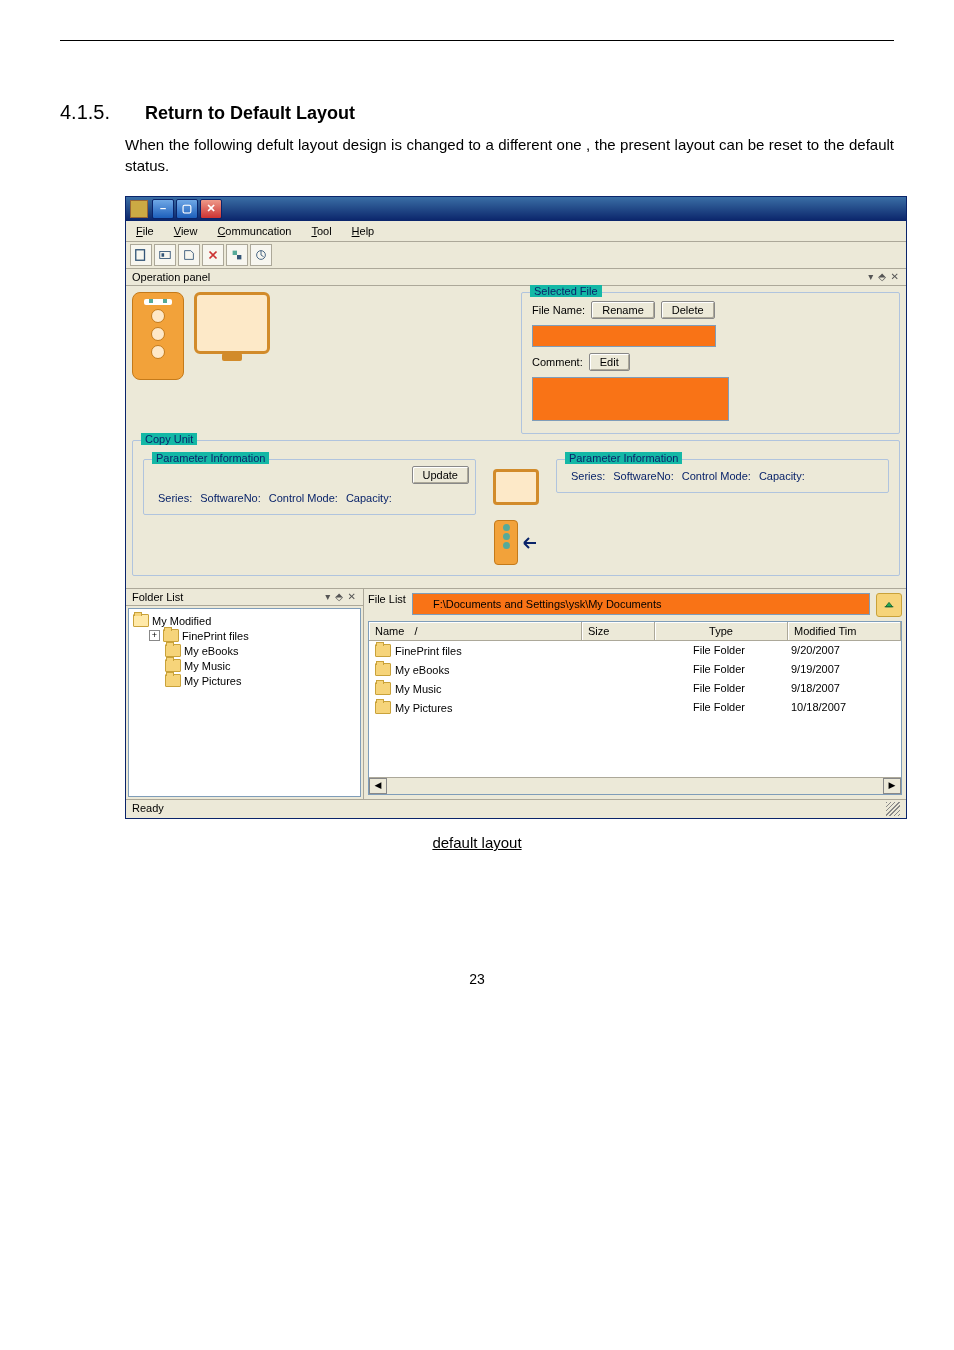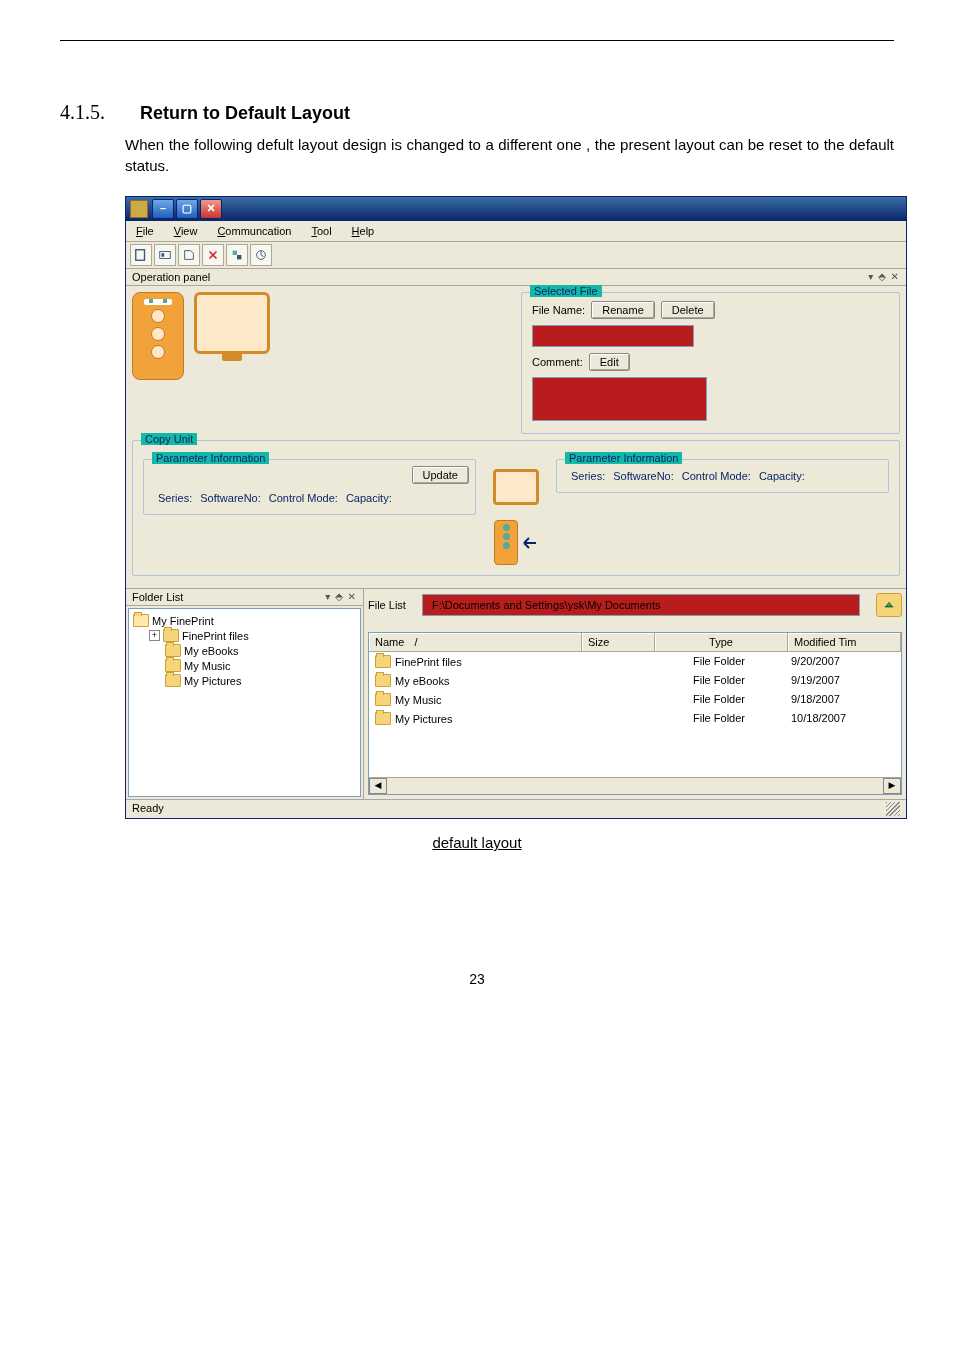--- a/index.html
+++ b/index.html
@@ -14,21 +14,21 @@
     border-top: 1px solid #000;
     padding-top: 60px;
   }
   .section-heading {
     font-family: Verdana, Arial, sans-serif;
     font-size: 18px;
     font-weight: bold;
     color: #000;
   }
   .section-number {
-    font-family: Liberation Serif, serif;
+    font-family: Liberation Sans, sans-serif;
     font-weight: normal;
     margin-right: 30px;
     font-size: 20px;
   }
   .body-text {
     margin: 10px 0 20px 65px;
     font-size: 15px;
     line-height: 1.4;
     text-align: justify;
   }
@@ -164,24 +164,24 @@
   .btn {
     background:#ece9d8;
     border:1px solid #888;
     border-radius:2px;
     padding:2px 10px;
     font-size:11px;
     box-shadow: inset 1px 1px #fff, inset -1px -1px #aca899;
   }
   .textbox, .textarea {
     border:1px solid #7f9db9;
-    background:#b91c1c;
+    background:#f97316;
     height:18px;
     flex:1;
-    padding:1px 9px;
+    padding:1px 20px;
     font-size:11px;
   }
   .textarea { height:40px; resize:none; overflow:auto;}
   .copy-unit-row { display:flex; gap:10px; margin-top:10px;}
   .cu-left, .cu-right { flex:1;}
   .cu-mid { width:60px; display:flex; flex-direction:column; align-items:center; gap:15px; padding-top:10px;}
   .mini-monitor {
     width:40px; height:30px; border:3px solid #d28b2a; background:#fde9c8; border-radius:4px;
   }
   .mini-device {
@@ -236,21 +236,21 @@
   .expander{
     width:9px;height:9px;border:1px solid #888;background:#fff;
     font-size:9px;line-height:8px;text-align:center;color:#000;
   }
   .file-list-panel {
     flex:1;
     display:flex;
     flex-direction:column;
     padding:4px;
   }
-  .fl-path-row{display:flex; align-items:center; gap:16px; margin-bottom:15px;}
+  .fl-path-row{display:flex; gap:6px; margin-bottom:4px;}
   .fl-path-row .label{color:#000;}
   .up-btn{
     width:24px;height:22px;
     border:1px solid #c9a23a;
     background:#f6d47a;
     display:flex;align-items:center;justify-content:center;
     border-radius:3px;
   }
   .up-btn svg{width:14px;height:14px;}
   .listview {
@@ -469,21 +469,21 @@
 
     <div class="lower">
       <div class="folder-list">
         <div class="fl-header">
           <span>Folder List</span>
           <span class="panel-ctrl">▾ ⬘ ✕</span>
         </div>
         <div class="tree">
           <div class="tree-node">
             <div class="folder-icon open"></div>
-            <span>My FinePrint</span>
+            <span>My Modified</span>
           </div>
           <div class="tree-node tree-indent1">
             <div class="expander">+</div>
             <div class="folder-icon"></div>
             <span>FinePrint files</span>
           </div>
           <div class="tree-node tree-indent2">
             <div class="folder-icon"></div>
             <span>My eBooks</span>
           </div>

